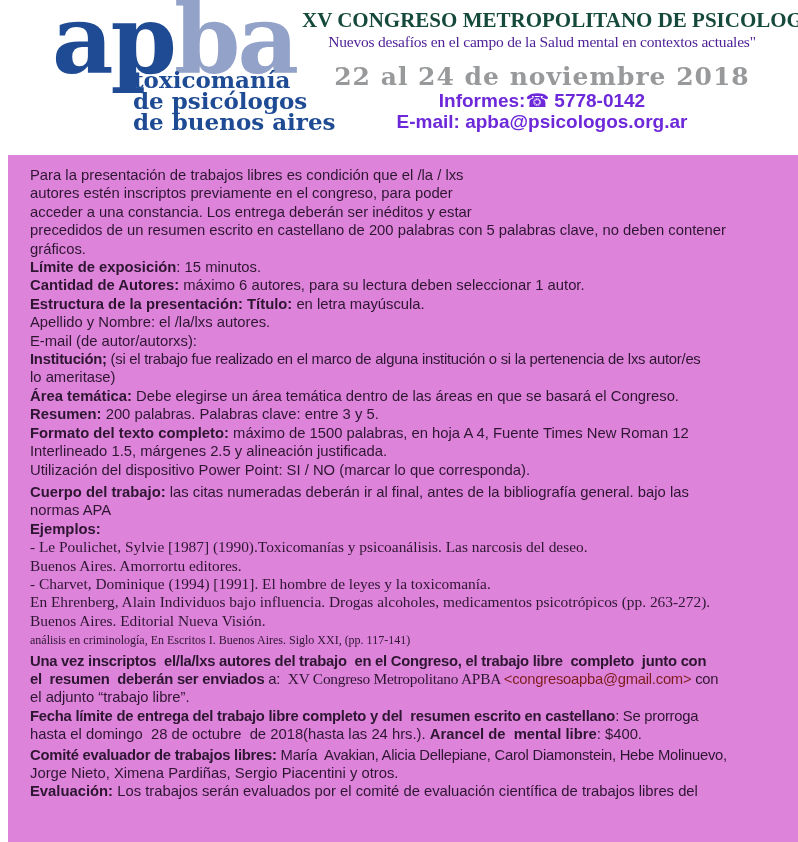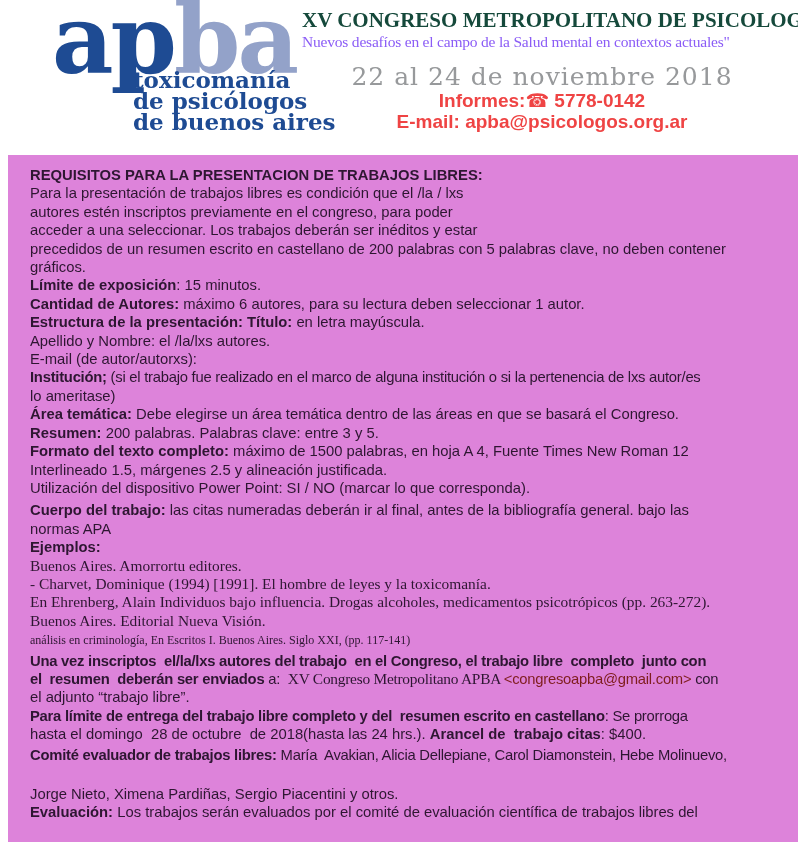--- a/index.html
+++ b/index.html
@@ -21,48 +21,48 @@
     font-family:"DejaVu Serif",serif;font-weight:bold;
     font-size:23px;line-height:21px;color:#1e4b93;white-space:nowrap;
   }
   .header-right{position:absolute;left:302px;top:8px;width:480px;}
   .congress-title{
     font-family:"Liberation Serif",serif;font-weight:bold;
     font-size:21px;line-height:24px;color:#15493b;white-space:nowrap;
   }
   .congress-subtitle{
     font-family:"Liberation Serif",serif;
-    font-size:15.5px;line-height:20px;letter-spacing:-0.2px;color:#8b5cf6;white-space:nowrap;
+    font-size:15.5px;line-height:20px;letter-spacing:-0.2px;color:#4c1d95;white-space:nowrap;text-align:center;
   }
   .congress-dates{
     margin-top:11px;text-align:center;
-    font-family:"DejaVu Serif",serif;font-weight:normal;
+    font-family:"DejaVu Serif",serif;font-weight:bold;
     font-size:25px;line-height:27px;color:#97999b;letter-spacing:1px;white-space:nowrap;
   }
   .contact-line{
-    text-align:center;font-weight:bold;font-size:19px;line-height:21px;color:#ef4444;white-space:nowrap;
+    text-align:center;font-weight:bold;font-size:19px;line-height:21px;color:#6d28d9;white-space:nowrap;
   }
   .phone-icon{font-family:"DejaVu Sans",sans-serif;font-weight:normal;}
   
   .pink-box{
     position:absolute;left:8px;top:155px;right:0;bottom:0;
     background:#dd83da;padding:11px 6px 0 22px;box-sizing:border-box;overflow:hidden;
   }
   .line{
     font-size:14.8px;line-height:18.4px;color:#2e1632;white-space:pre;
   }
   .seg-regular{}
   .seg-bold{font-weight:bold;}
   .seg-serif{font-family:"Liberation Serif",serif;font-size:15.4px;}
   .seg-serif-sm{font-family:"Liberation Serif",serif;font-size:12px;}
   a.seg-link{color:#7f1d1d;text-decoration:none;}
   .tight{letter-spacing:-0.25px;}
   .gap-sm{margin-top:4px;}
   .gap-md{margin-top:2px;}
-  .gap-lg{margin-top:21px;}
+  .gap-lg{margin-top:0;}
 </style>
 </head>
 <body>
 
 <div class="header">
   <div class="logo-word">
     <span class="logo-dark">a</span><span class="logo-dark">p</span><span class="logo-light">b</span><span class="logo-light">a</span>
   </div>
   <div class="logo-tagline">
     <div>toxicomanía</div>
@@ -72,47 +72,47 @@
   <div class="header-right">
     <div class="congress-title">XV CONGRESO METROPOLITANO DE PSICOLOGIA</div>
     <div class="congress-subtitle">Nuevos desafíos en el campo de la Salud mental en contextos actuales"</div>
     <div class="congress-dates">22 al 24 de noviembre 2018</div>
     <div class="contact-line"><span>Informes:</span><span class="phone-icon">☎</span><span> 5778-0142</span></div>
     <div class="contact-line">E-mail: apba@psicologos.org.ar</div>
   </div>
 </div>
 
 <div class="pink-box">
-    <div class="line"><span class="seg-bold">REQUISITOS PARA LA PRESENTACION DE TRABAJOS LIBRES:</span></div>
     <div class="line"><span class="seg-regular">Para la presentación de trabajos libres es condición que el /la / lxs</span></div>
     <div class="line"><span class="seg-regular">autores estén inscriptos previamente en el congreso, para poder</span></div>
-    <div class="line"><span class="seg-regular">acceder a una seleccionar. Los trabajos deberán ser inéditos y estar</span></div>
+    <div class="line"><span class="seg-regular">acceder a una constancia. Los entrega deberán ser inéditos y estar</span></div>
     <div class="line"><span class="seg-regular">precedidos de un resumen escrito en castellano de 200 palabras con 5 palabras clave, no deben contener</span></div>
     <div class="line"><span class="seg-regular">gráficos.</span></div>
     <div class="line"><span class="seg-bold">Límite de exposición</span><span class="seg-regular">: 15 minutos.</span></div>
     <div class="line"><span class="seg-bold">Cantidad de Autores:</span><span class="seg-regular"> máximo 6 autores, para su lectura deben seleccionar 1 autor.</span></div>
     <div class="line"><span class="seg-bold">Estructura de la presentación: Título:</span><span class="seg-regular"> en letra mayúscula.</span></div>
     <div class="line"><span class="seg-regular">Apellido y Nombre: el /la/lxs autores.</span></div>
     <div class="line"><span class="seg-regular">E-mail (de autor/autorxs):</span></div>
     <div class="line tight"><span class="seg-bold">Institución;</span><span class="seg-regular"> (si el trabajo fue realizado en el marco de alguna institución o si la pertenencia de lxs autor/es</span></div>
     <div class="line"><span class="seg-regular">lo ameritase)</span></div>
     <div class="line"><span class="seg-bold">Área temática:</span><span class="seg-regular"> Debe elegirse un área temática dentro de las áreas en que se basará el Congreso.</span></div>
     <div class="line"><span class="seg-bold">Resumen:</span><span class="seg-regular"> 200 palabras. Palabras clave: entre 3 y 5.</span></div>
     <div class="line"><span class="seg-bold">Formato del texto completo:</span><span class="seg-regular"> máximo de 1500 palabras, en hoja A 4, Fuente Times New Roman 12</span></div>
     <div class="line"><span class="seg-regular">Interlineado 1.5, márgenes 2.5 y alineación justificada.</span></div>
     <div class="line"><span class="seg-regular">Utilización del dispositivo Power Point: SI / NO (marcar lo que corresponda).</span></div>
     <div class="line gap-sm"><span class="seg-bold">Cuerpo del trabajo:</span><span class="seg-regular"> las citas numeradas deberán ir al final, antes de la bibliografía general. bajo las</span></div>
     <div class="line"><span class="seg-regular">normas APA</span></div>
     <div class="line"><span class="seg-bold">Ejemplos:</span></div>
+    <div class="line"><span class="seg-serif">- Le Poulichet, Sylvie [1987] (1990).Toxicomanías y psicoanálisis. Las narcosis del deseo.</span></div>
     <div class="line"><span class="seg-serif">Buenos Aires. Amorrortu editores.</span></div>
     <div class="line"><span class="seg-serif">- Charvet, Dominique (1994) [1991]. El hombre de leyes y la toxicomanía.</span></div>
     <div class="line"><span class="seg-serif">En Ehrenberg, Alain Individuos bajo influencia. Drogas alcoholes, medicamentos psicotrópicos (pp. 263-272).</span></div>
     <div class="line"><span class="seg-serif">Buenos Aires. Editorial Nueva Visión.</span></div>
     <div class="line"><span class="seg-serif-sm">análisis en criminología, En Escritos I. Buenos Aires. Siglo XXI, (pp. 117-141)</span></div>
     <div class="line gap-md tight"><span class="seg-bold">Una vez inscriptos  el/la/lxs autores del trabajo  en el Congreso, el trabajo libre  completo  junto con</span></div>
     <div class="line tight"><span class="seg-bold">el  resumen  deberán ser enviados</span><span class="seg-regular"> a:  </span><span class="seg-serif">XV Congreso Metropolitano APBA </span><a class="seg-link" href="#">&lt;congresoapba@gmail.com&gt;</a><span class="seg-regular"> con</span></div>
     <div class="line"><span class="seg-regular">el adjunto “trabajo libre”.</span></div>
-    <div class="line tight"><span class="seg-bold">Para límite de entrega del trabajo libre completo y del  resumen escrito en castellano</span><span class="seg-regular">: Se prorroga</span></div>
-    <div class="line"><span class="seg-regular">hasta el domingo  28 de octubre  de 2018(hasta las 24 hrs.). </span><span class="seg-bold">Arancel de  trabajo citas</span><span class="seg-regular">: $400.</span></div>
+    <div class="line tight"><span class="seg-bold">Fecha límite de entrega del trabajo libre completo y del  resumen escrito en castellano</span><span class="seg-regular">: Se prorroga</span></div>
+    <div class="line"><span class="seg-regular">hasta el domingo  28 de octubre  de 2018(hasta las 24 hrs.). </span><span class="seg-bold">Arancel de  mental libre</span><span class="seg-regular">: $400.</span></div>
     <div class="line gap-md tight"><span class="seg-bold">Comité evaluador de trabajos libres:</span><span class="seg-regular"> María  Avakian, Alicia Dellepiane, Carol Diamonstein, Hebe Molinuevo,</span></div>
     <div class="line gap-lg"><span class="seg-regular">Jorge Nieto, Ximena Pardiñas, Sergio Piacentini y otros.</span></div>
     <div class="line"><span class="seg-bold">Evaluación:</span><span class="seg-regular"> Los trabajos serán evaluados por el comité de evaluación científica de trabajos libres del</span></div>
   </div>
 
 </body></html>

